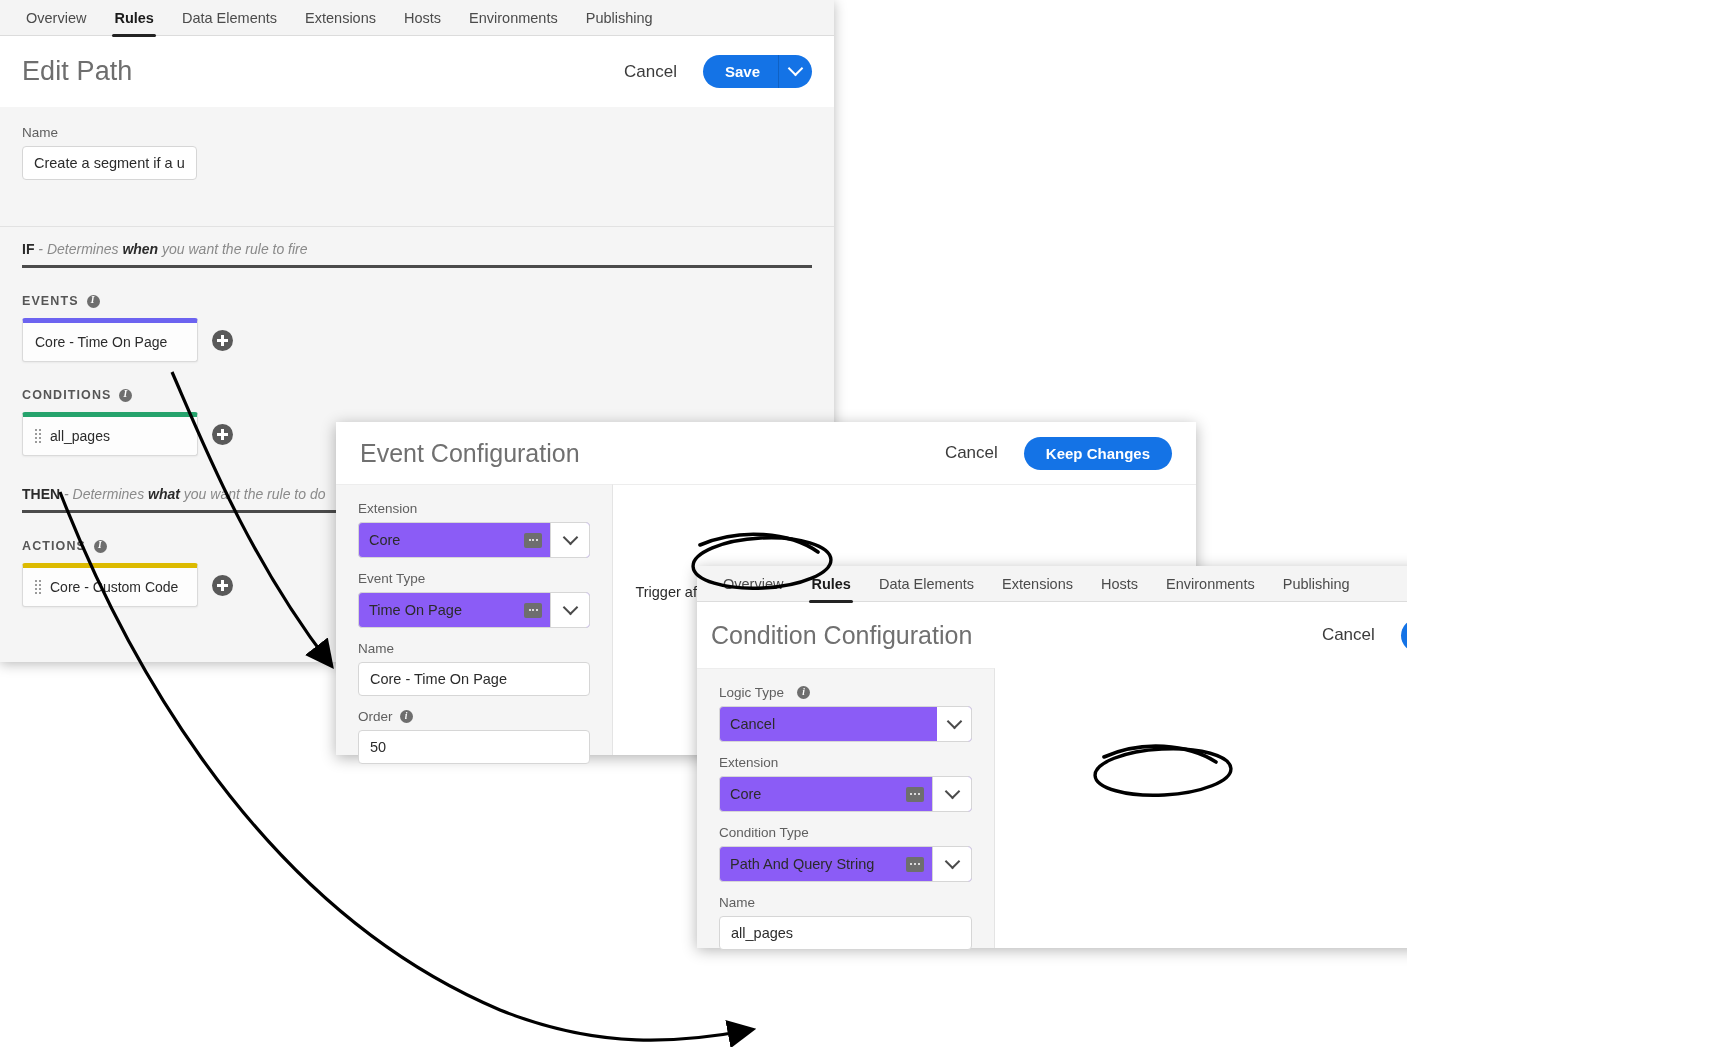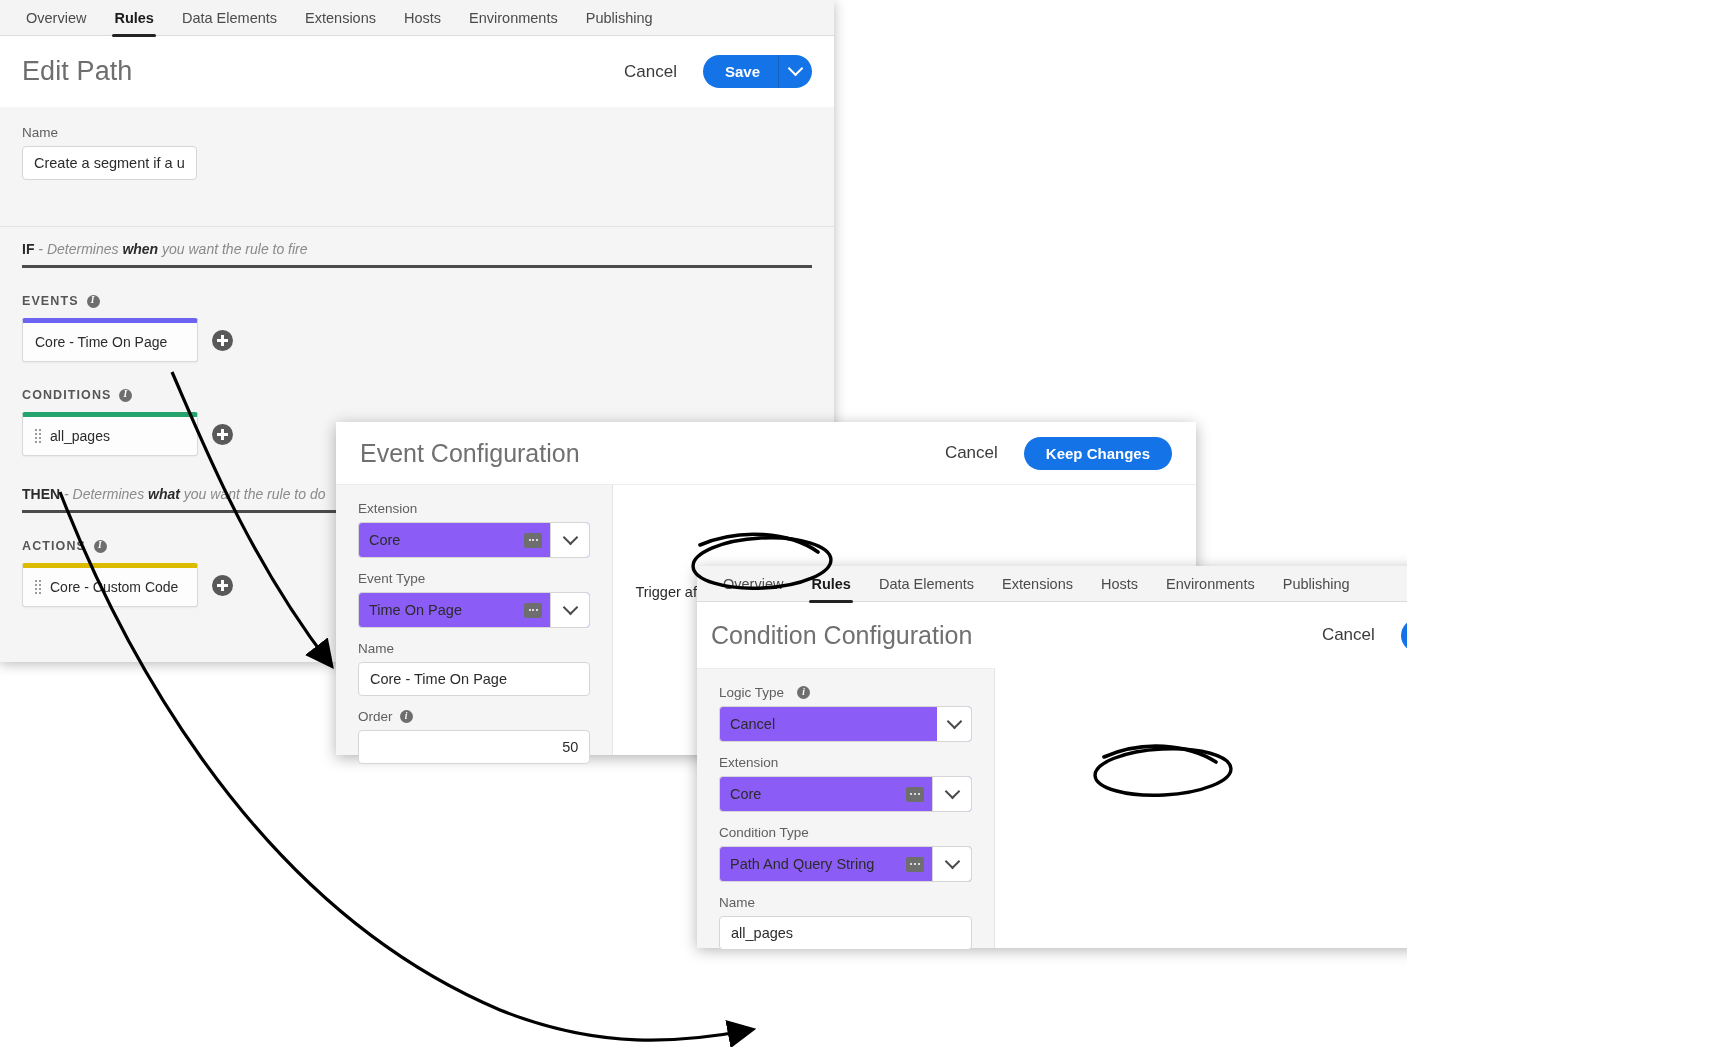--- a/index.html
+++ b/index.html
@@ -507,21 +507,21 @@
         <div class="field">
           <div class="fieldlabel">Name</div>
           <input class="textinput" style="width: 100%;" value="Core - Time On Page">
         </div>
 
         <div class="field">
           <div class="fieldlabel" style="display:flex;align-items:center;gap:7px;">
             <span>Order</span>
             <span class="info-dot">i</span>
           </div>
-          <input class="textinput" style="width: 100%; text-align: right;" value="50">
+          <input class="textinput" style="width: 100%;" value="50">
         </div>
 
       </div>
       <div class="modal-right">
         <div class="inline-row" style="margin-top:72px;">
           <span class="inline-label">Trigger after</span>
           <input class="textinput" style="width: 256px;" value="6">
           <span class="tail-label">seconds spent on the page</span>
         </div>
       </div>

